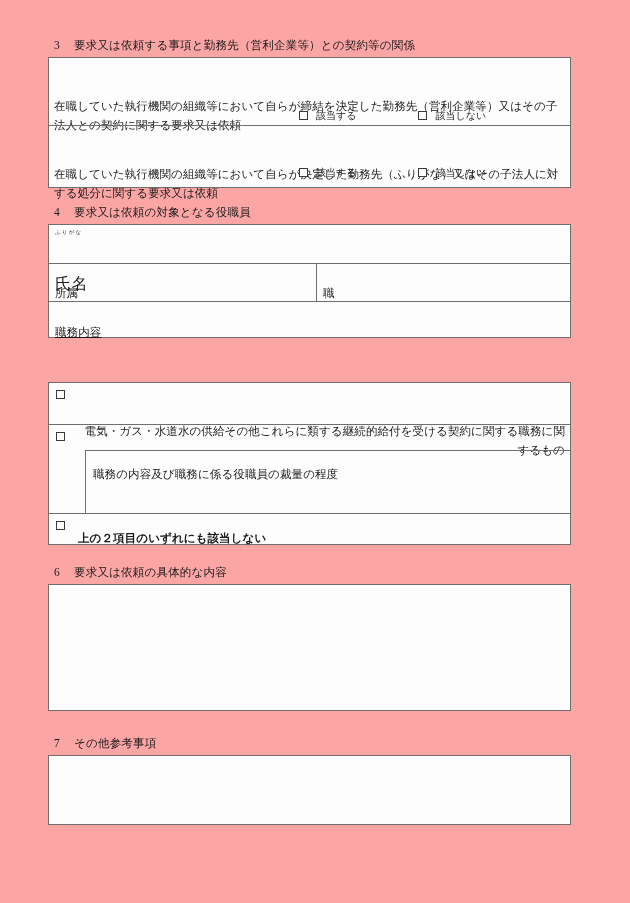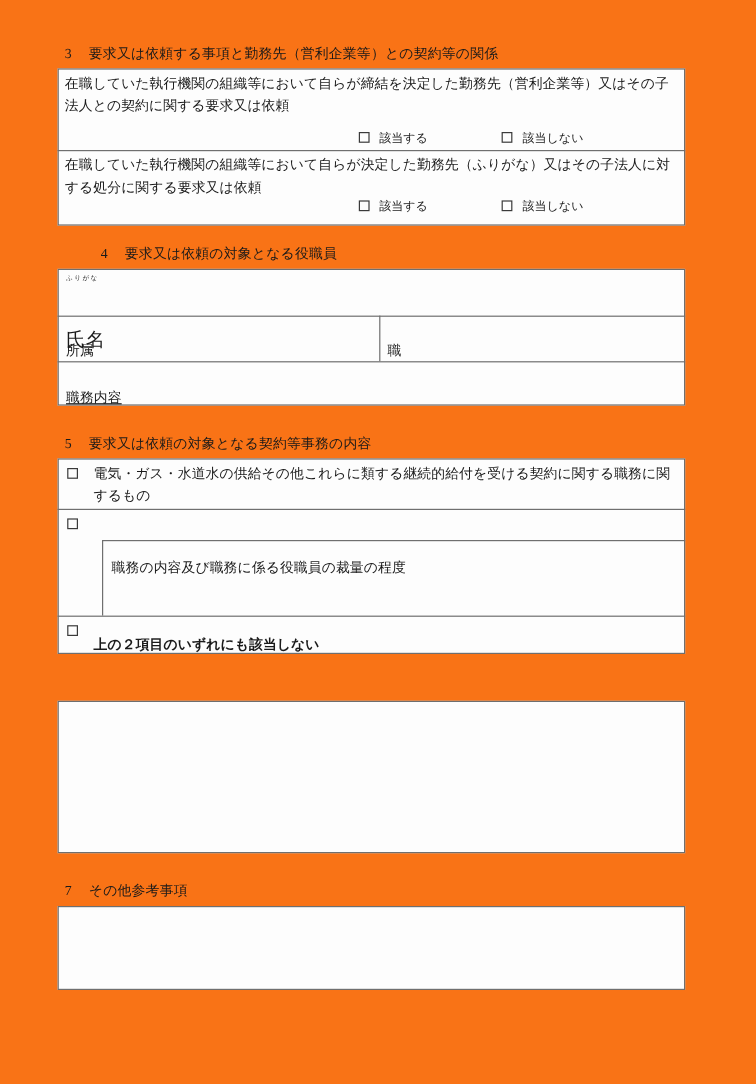--- a/index.html
+++ b/index.html
@@ -13,21 +13,21 @@
     position: relative;
     font-family: "Liberation Serif", "DejaVu Serif", serif;
     color: #1a1a1a;
     overflow: hidden;
   }
   .page {
     position: absolute;
     left: 0; top: 0;
     width: 630px;
     height: 903px;
-    background: #f97316;
+    background: #fca5a5;
   }
 
   
   .sec-head {
     position: absolute;
     font-size: 11.5px;
     line-height: 14px;
     white-space: nowrap;
     letter-spacing: 0.2px;
   }
@@ -58,20 +58,21 @@
 
   
   .celltext {
     position: absolute;
     font-size: 11.5px;
     line-height: 19px;
     letter-spacing: 0.1px;
   }
   .celltext.wrap {
     white-space: normal;
+    margin-top: 36px;
   }
   .nowrap { white-space: nowrap; margin-top: 12px; }
 
   
   .cbrow {
     position: absolute;
     font-size: 10px;
     line-height: 16px;
     white-space: nowrap;
   }
@@ -138,21 +139,21 @@
   </div>
 
   <div class="hline" style="left:48px; top:125px; width:523px;"></div>
 
   <div class="celltext wrap" style="left:54px; top:129px; width:512px;">在職していた執行機関の組織等において自らが決定した勤務先（ふりがな）又はその子法人に対する処分に関する要求又は依頼</div>
 
   <div class="cbrow" style="left:299px; top:165px;">
     <span class="cb"></span><span class="cb-label">該当する</span><span class="cb-gap"></span><span class="cb"></span><span class="cb-label">該当しない</span>
   </div>
 
-  <div class="sec-head" style="left:48px; top:205px;margin-left:30px;">
+  <div class="sec-head" style="left:48px; top:205px;">
     <span class="num">4</span><span>要求又は依頼の対象となる役職員</span>
   </div>
 
   <div class="box" style="left:48px; top:224px; width:523px; height:114px;">
   </div>
 
   <div class="ruby-wrap" style="left:55px; top:230px;">
     <span class="ruby-small">ふりがな</span>
     <span class="ruby-base">氏名</span>
   </div>
@@ -166,44 +167,44 @@
   <div class="vline" style="left:316px; top:263px; height:38px;"></div>
 
   <div class="celltext nowrap" style="left:323px; top:272px;">職</div>
   <div style="position:absolute; left:360px; top:266px; width:205px; height:32px;"></div>
 
   <div class="hline" style="left:48px; top:301px; width:523px;"></div>
 
   <div class="celltext nowrap" style="left:55px; top:311px;text-decoration:underline;">職務内容</div>
   <div style="position:absolute; left:125px; top:305px; width:440px; height:31px;"></div>
 
-  <div class="sec-head" style="left:48px; top:363px;">
-    <span class="num">5</span><span>要求又は依頼の対象となる契約等事務の内容</span>
-  </div>
 
   <div class="box" style="left:48px; top:382px; width:523px; height:163px;">
   </div>
 
   <div class="cb-lead" style="left:56px; top:390px;"></div>
-  <div class="celltext wrap" style="left:78px; top:386px; width:487px;">電気・ガス・水道水の供給その他これらに類する継続的給付を受ける契約に関する職務に関するもの</div>
+  <div class="celltext wrap" style="left:78px; top:386px; width:487px;text-align:right;">電気・ガス・水道水の供給その他これらに類する継続的給付を受ける契約に関する職務に関するもの</div>
 
   <div class="hline" style="left:48px; top:424px; width:523px;"></div>
 
   <div class="cb-lead" style="left:56px; top:432px;"></div>
 
   <div class="vline" style="left:85px; top:450px; height:63px;"></div>
   <div class="hline" style="left:85px; top:450px; width:486px;"></div>
   <div class="celltext nowrap" style="left:93px; top:453px;">職務の内容及び職務に係る役職員の裁量の程度</div>
   <div style="position:absolute; left:86px; top:472px; width:483px; height:40px;"></div>
 
   <div class="hline" style="left:48px; top:513px; width:523px;"></div>
 
   <div class="cb-lead" style="left:56px; top:521px;"></div>
   <div class="celltext nowrap" style="left:78px; top:517px;font-weight:bold;">上の２項目のいずれにも該当しない</div>
 
+  <div class="sec-head" style="left:48px; top:565px;">
+    <span class="num">6</span><span>要求又は依頼の具体的な内容</span>
+  </div>
 
   <div class="box" style="left:48px; top:584px; width:523px; height:127px;">
   </div>
   <div class="celltext wrap" style="left:56px; top:589px; width:505px;"></div>
 
   <div class="sec-head" style="left:48px; top:736px;">
     <span class="num">7</span><span>その他参考事項</span>
   </div>
 
   <div class="box" style="left:48px; top:755px; width:523px; height:70px;">

